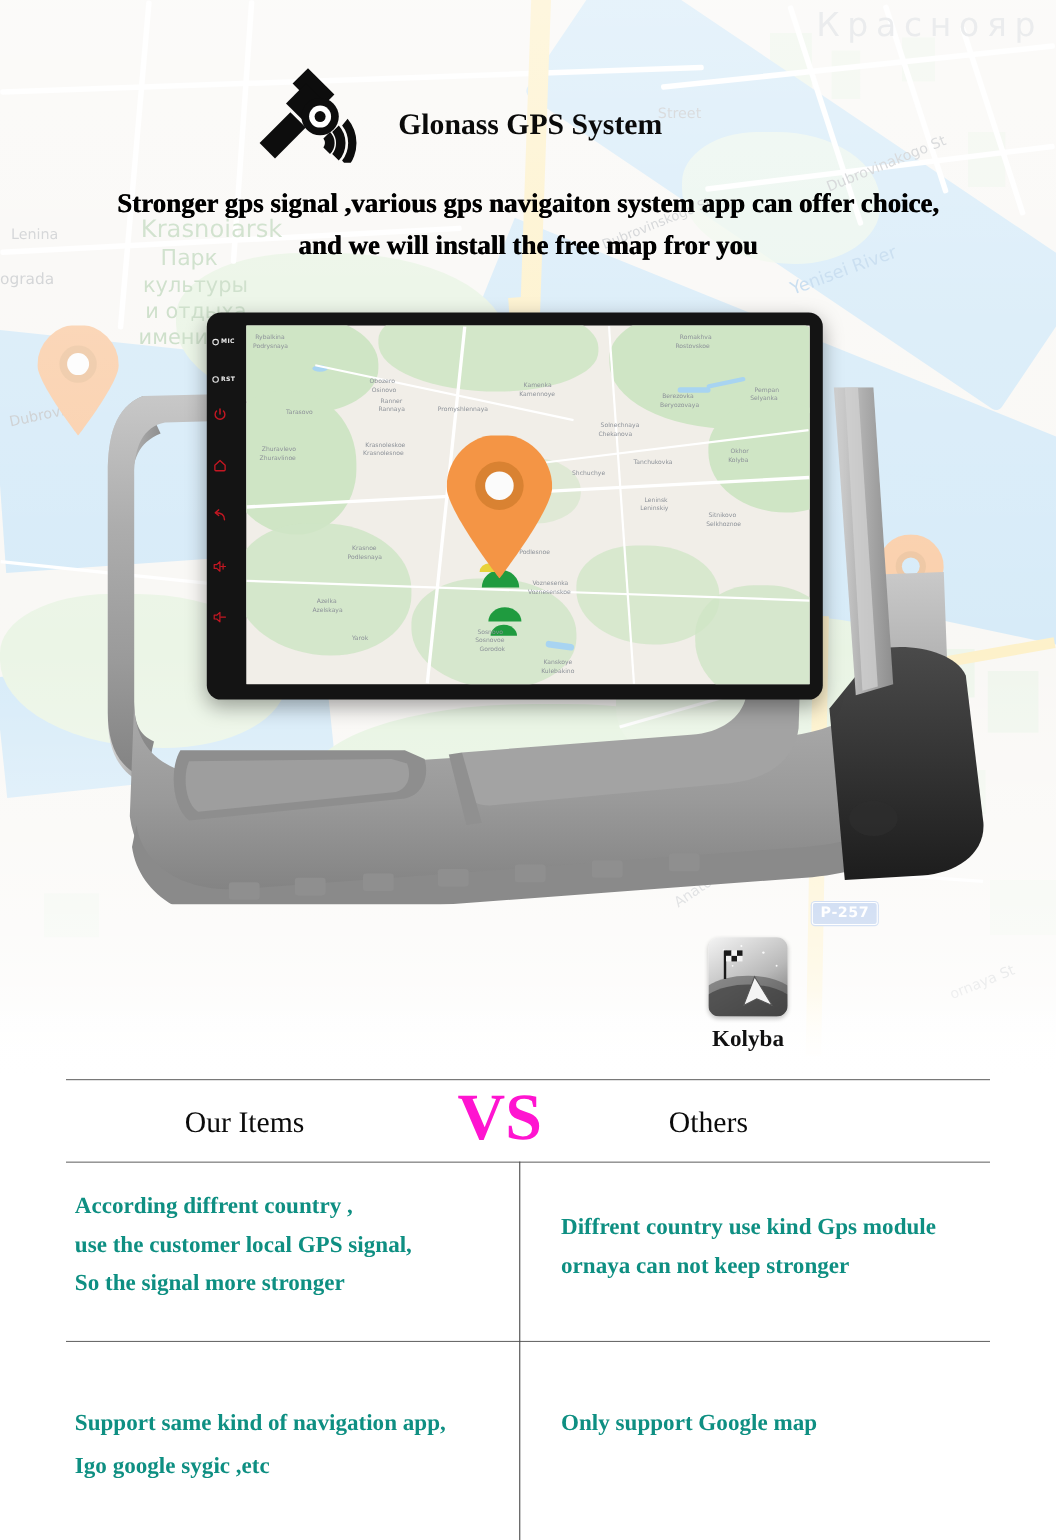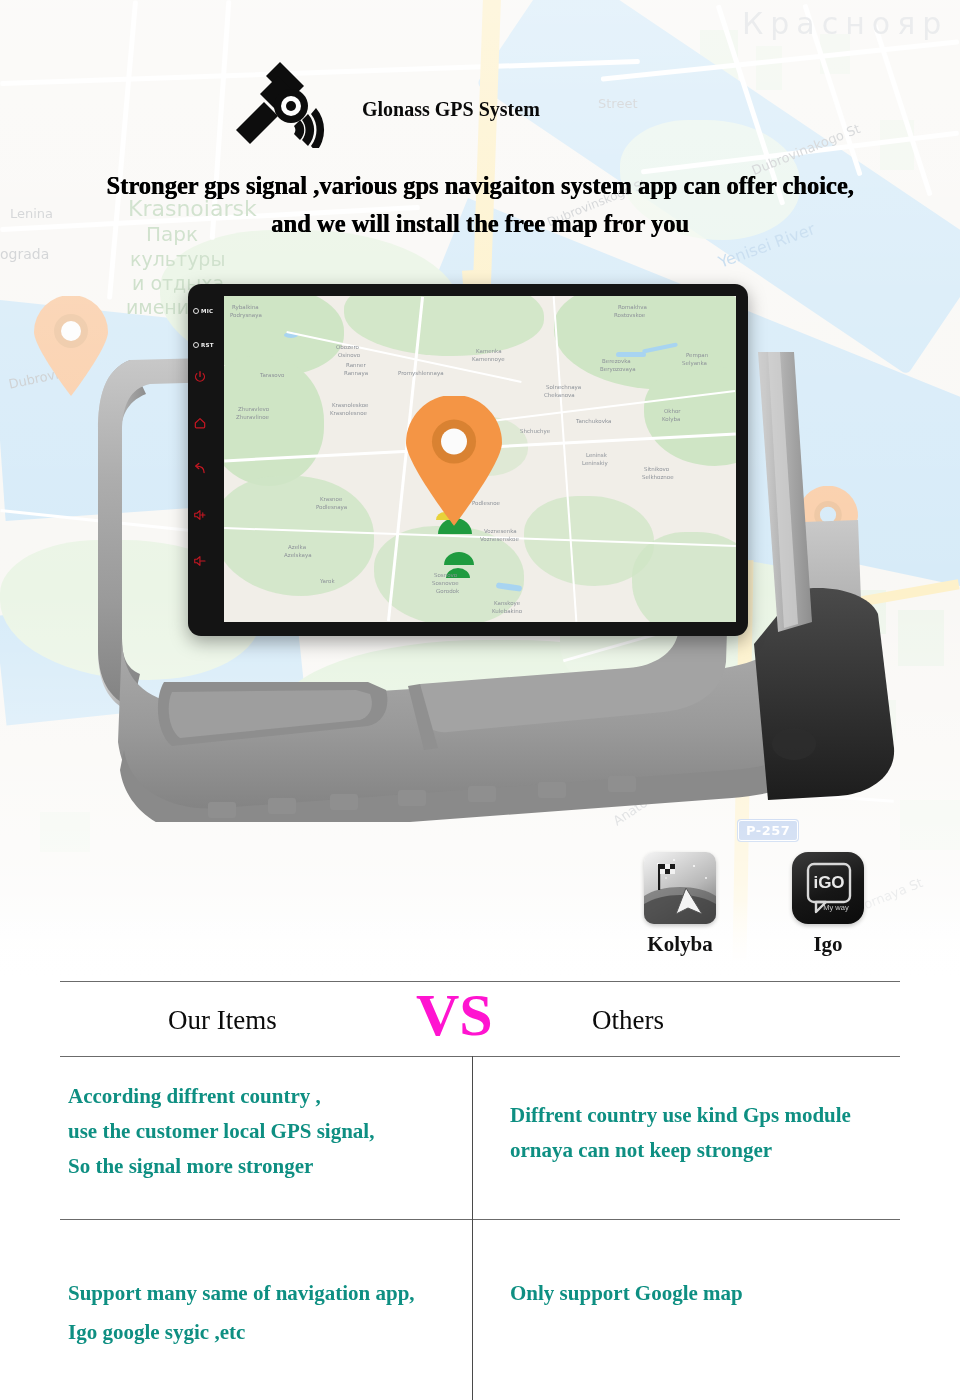--- a/index.html
+++ b/index.html
@@ -41,21 +41,21 @@
   .shield{position:absolute;background:#4c7fd1;color:#fff;font-family:"DejaVu Sans",sans-serif;
     font-size:13px;font-weight:bold;padding:2px 7px;border-radius:3px;border:1.5px solid #fff;
     box-shadow:0 0 0 1px #4c7fd1;letter-spacing:.5px;}
 
   
   .pin{position:absolute;width:var(--w);height:var(--h);}
 
   
   .header{position:absolute;left:0;top:0;width:960px;z-index:60;}
   .sat-icon{position:absolute;left:234px;top:58px;width:110px;height:90px;}
-  .title{position:absolute;left:362px;top:98px;font-size:20px;color:#0a0a0a;
+  .title{position:absolute;left:362px;top:98px;font-size:27px;color:#0a0a0a;
      font-family:"Liberation Serif",serif;font-weight:bold;letter-spacing:0;}
   .subline{position:absolute;width:960px;text-align:center;color:#000;
      font-family:"Liberation Serif",serif;font-weight:bold;font-size:24.5px;
      text-shadow:0.5px 0 0 #000;}
   .subline1{top:172px;}
   .subline2{top:210px;}
   .fascia{position:absolute;left:68px;top:352px;width:828px;height:470px;z-index:48;}
 
   .screen-wrap{position:absolute;left:188px;top:284px;width:560px;height:352px;z-index:55;
     background:#141414;border-radius:13px;
@@ -444,50 +444,39 @@
               <rect x="26" y="17" width="5" height="5" fill="#f2f2f2"></rect>
             </g>
           </g>
 
           <path d="M42 36 L58 62 L44 56 L32 62 Z" fill="#f4f4f4" stroke="#555" stroke-width="1"></path>
         </svg>
       </div>
       <div class="nm">Kolyba</div>
     </div>
 
-    <div class="app" style="left:768px;top:0;">
-      <div class="ico" style="background:linear-gradient(160deg,#3b3b3b,#161616 55%,#0b0b0b);border-radius:16px;">
-        <svg viewBox="0 0 72 72" width="72" height="72">
-          <rect x="16" y="12" width="42" height="38" rx="6" fill="none" stroke="#d8d8d8" stroke-width="2.4"></rect>
-          <path d="M24 50 L24 60 L34 50 Z" fill="none" stroke="#d8d8d8" stroke-width="2.4" stroke-linejoin="round"></path>
-          <text x="37" y="36" font-family="'Liberation Sans',sans-serif" font-size="17" font-weight="bold" fill="#e8e8e8" text-anchor="middle">iGO</text>
-          <text x="44" y="58" font-family="'Liberation Sans',sans-serif" font-size="7.5" fill="#c9c9c9" text-anchor="middle">My way</text>
-        </svg>
-      </div>
-      <div class="nm">Igo</div>
-    </div>
   </div>
 
   <div class="vs-table">
 
     <div class="hr" style="top:0;"></div>
     <div class="hr" style="top:75px;"></div>
     <div class="hr" style="top:238px;"></div>
     <div class="vline" style="left:412px;top:75px;height:344px;"></div>
 
     <div class="hcell" style="left:108px;top:24px;">Our Items</div>
     <div class="vs-word" style="left:356px;top:4px;">VS</div>
-    <div class="hcell" style="left:532px;top:24px;text-align:right;">Others</div>
+    <div class="hcell" style="left:548px;top:24px;text-align:right;">Others</div>
 
     <div class="cell" style="left:8px;top:98px;">According diffrent country ,</div>
     <div class="cell" style="left:8px;top:133px;">use the customer local GPS signal,</div>
     <div class="cell" style="left:8px;top:168px;">So the signal more stronger</div>
 
     <div class="cell" style="left:450px;top:117px;">Diffrent country use kind Gps module</div>
     <div class="cell" style="left:450px;top:152px;">ornaya can not keep stronger</div>
 
-    <div class="cell" style="left:8px;top:295px;">Support many same of navigation app,</div>
+    <div class="cell" style="left:8px;top:295px;">Support same kind of navigation app,</div>
     <div class="cell" style="left:8px;top:334px;">Igo google sygic ,etc</div>
 
     <div class="cell" style="left:450px;top:295px;">Only support Google map</div>
   </div>
 
 </div>
 
 </body></html>

